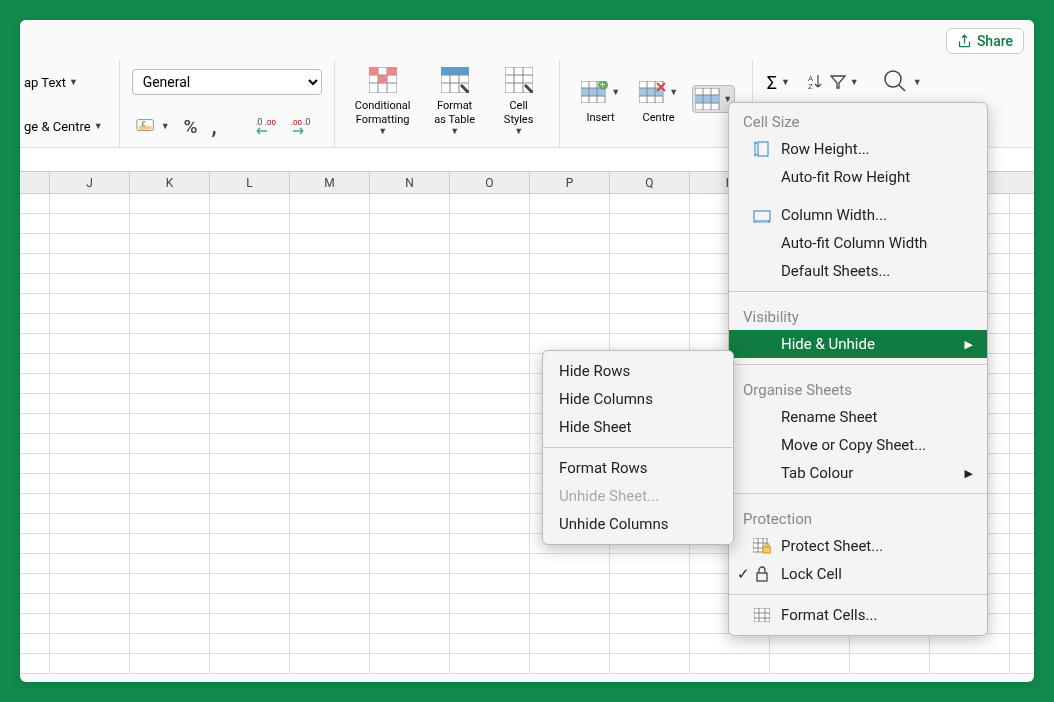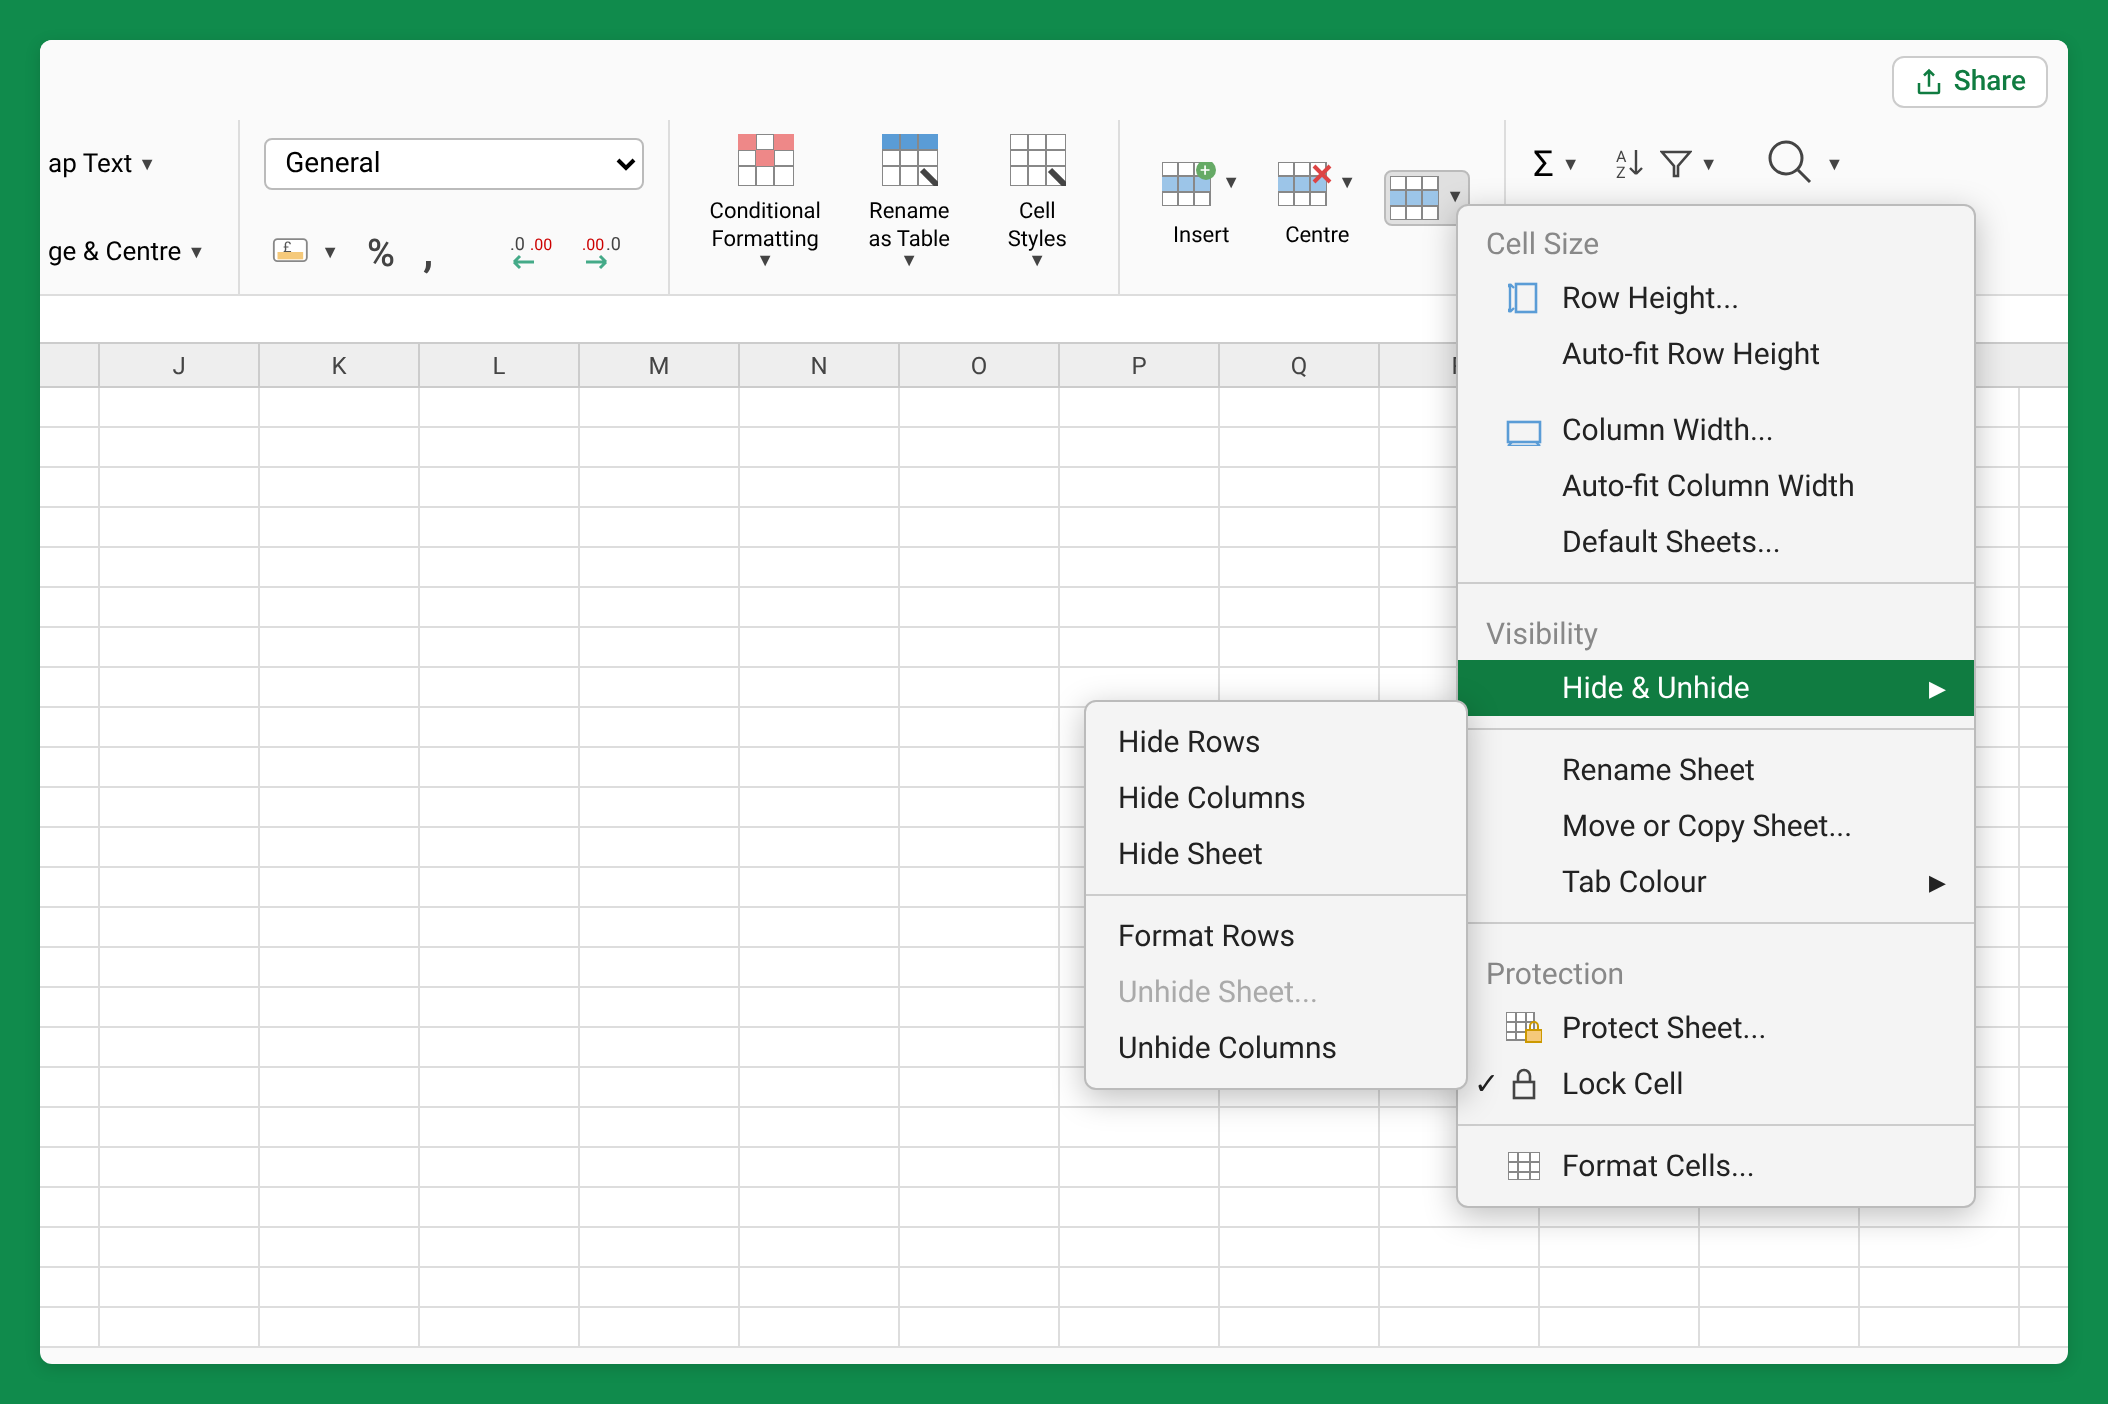--- a/index.html
+++ b/index.html
@@ -122,21 +122,21 @@
               <rect x="0" y="0" width="28" height="26" fill="#fff" stroke="#888"></rect>
               <rect x="0" y="0" width="28" height="8" fill="#5a9cd6"></rect>
               <line x1="0" y1="8" x2="28" y2="8" stroke="#888"></line>
               <line x1="0" y1="16" x2="28" y2="16" stroke="#888"></line>
               <line x1="9" y1="0" x2="9" y2="26" stroke="#888"></line>
               <line x1="18" y1="0" x2="18" y2="26" stroke="#888"></line>
               <path d="M20 18 L30 28" stroke="#444" stroke-width="3"></path>
               <path d="M30 28 L28 24 L32 26 Z" fill="#e8a33d"></path>
             </svg>
           </div>
-        <span style="white-space:pre-line;">Rename
+        <span style="white-space:pre-line;">Format
 as Table</span>
           <span class="caret">▼</span>
       </div>
       <div class="big-btn" style="width:56px;">
         <div class="ico">
             <svg width="28" height="26">
               <rect x="0" y="0" width="28" height="26" fill="#fff" stroke="#888"></rect>
               <line x1="0" y1="8" x2="28" y2="8" stroke="#888"></line>
               <line x1="0" y1="16" x2="28" y2="16" stroke="#888"></line>
               <line x1="9" y1="0" x2="9" y2="26" stroke="#888"></line>
@@ -647,20 +647,21 @@
       </div>
 
     <div class="dd-sep"></div>
     <div class="dd-section-title">Visibility</div>
     <div class="dd-item highlight">
       <span>Hide &amp; Unhide</span>
         <span class="arrow">▶</span>
     </div>
 
     <div class="dd-sep"></div>
+    <div class="dd-section-title">Organise Sheets</div>
     <div class="dd-item">
         <span>Rename Sheet</span>
       </div>
     <div class="dd-item">
         <span>Move or Copy Sheet...</span>
       </div>
     <div class="dd-item">
         <span>Tab Colour</span>
         <span class="arrow">▶</span>
       </div>

